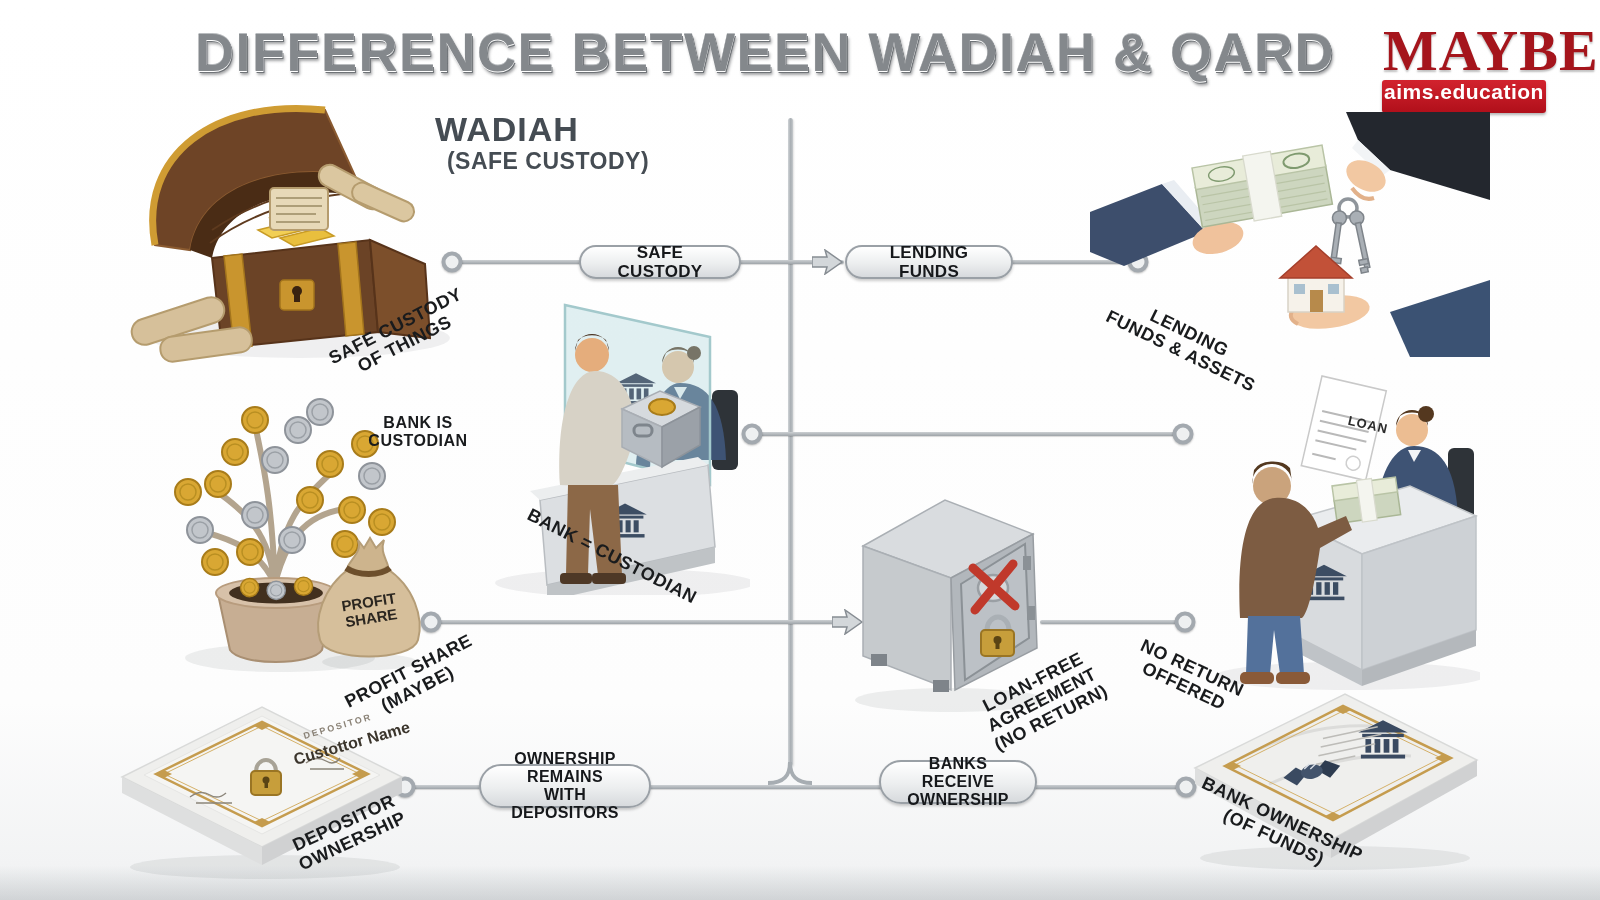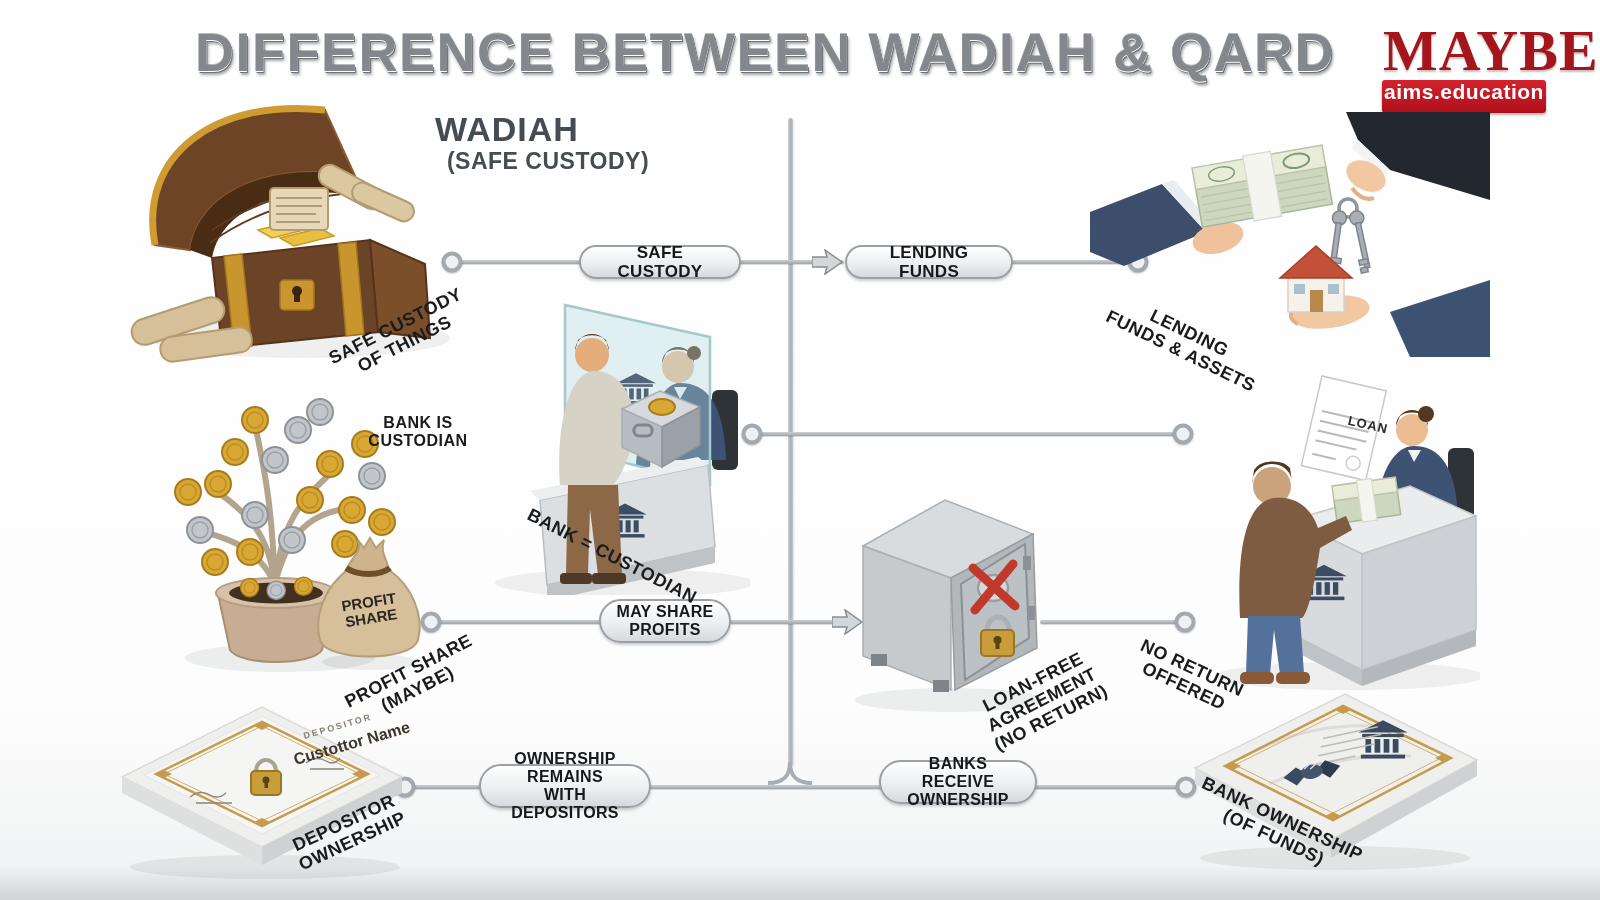--- a/index.html
+++ b/index.html
@@ -382,22 +382,20 @@
     <g transform="translate(96,92) rotate(-10)">
       <polygon points="0,14 14,6 24,14 12,24" fill="#3a4a61"></polygon>
       <polygon points="58,12 44,4 34,12 46,22" fill="#2e3c50"></polygon>
       <ellipse cx="29" cy="13" rx="11" ry="7" fill="#43546c"></ellipse>
       <path d="M22 9 l6 -4 M28 10 l6 -4" stroke="#d8dde4" stroke-width="1.5"></path>
     </g>
   </svg>
 
   <div class="abs ctr pill one" style="left:660px;top:262px;width:162px">SAFE CUSTODY</div>
   <div class="abs ctr pill one" style="left:929px;top:262px;width:168px">LENDING FUNDS</div>
-  <div class="abs ctr pill two" style="left:665px;top:621px;width:132px">MAY SHARE
-PROFITS</div>
   <div class="abs ctr pill two" style="left:565px;top:786px;width:172px">OWNERSHIP REMAINS
 WITH DEPOSITORS</div>
   <div class="abs ctr pill two" style="left:958px;top:782px;width:158px">BANKS RECEIVE
 OWNERSHIP</div>
 
   <div class="abs annot" style="left:400px;top:335px;transform:translate(-50%,-50%) rotate(-27deg)">SAFE CUSTODY
 OF THINGS</div>
   <div class="abs annot" style="left:1185px;top:342px;transform:translate(-50%,-50%) rotate(26deg)">LENDING
 FUNDS &amp; ASSETS</div>
   <div class="abs ctr annot big" style="left:418px;top:432px">BANK IS

